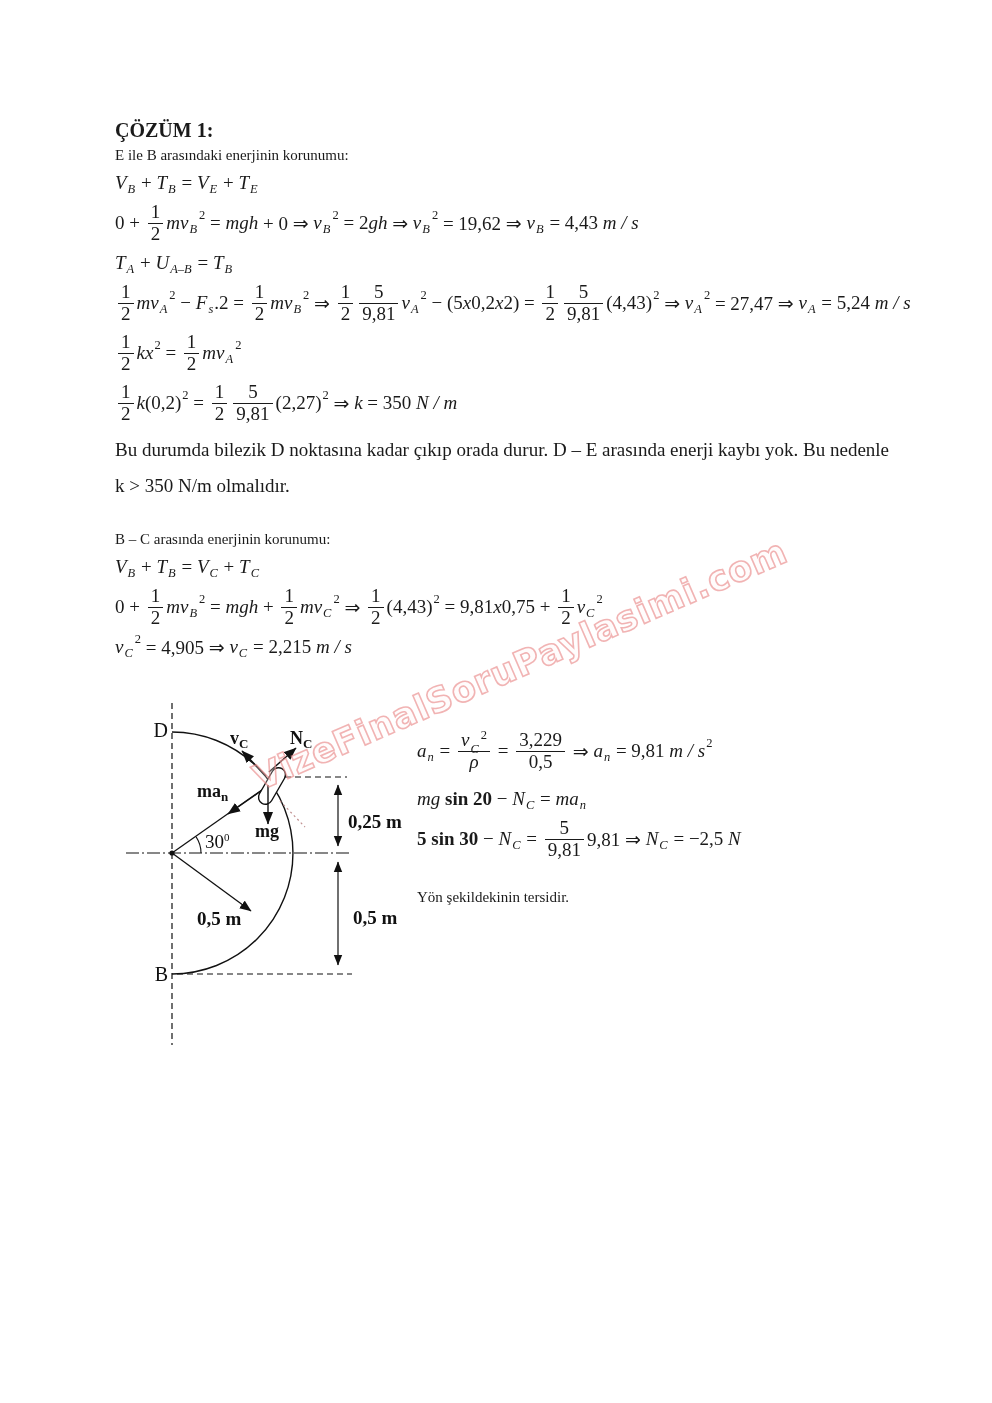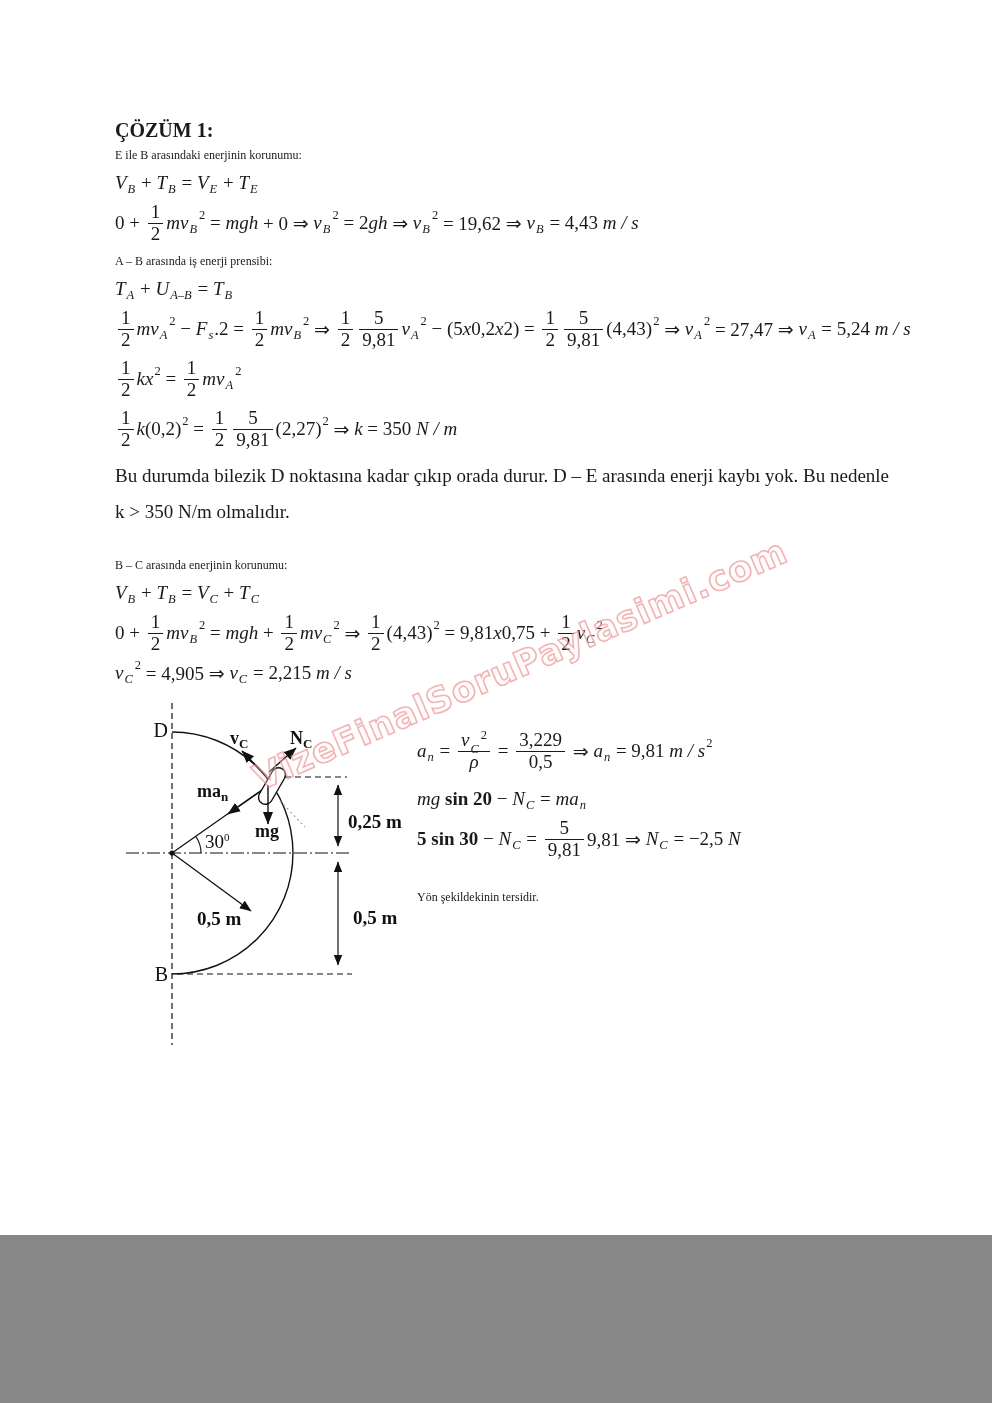--- a/index.html
+++ b/index.html
@@ -1,23 +1,23 @@
 <!DOCTYPE html>
 <html><head>
 <meta charset="utf-8">
 <style>
   html,body{margin:0;padding:0;background:#888;}
   .doc{
-    position:relative; width:992px; height:1235px; background:#ffffff;
+    position:relative; width:992px; height:1403px; background:#ffffff;
     font-family:"Liberation Serif", serif; color:#1a1a1a; overflow:hidden;
     margin:0 auto;
   }
   .content{position:absolute; left:115px; top:118px; width:830px;}
   .heading{height:24px; display:flex; align-items:center; font-weight:700; font-size:20px; white-space:pre;}
-  .text{height:26px; display:flex; align-items:center; font-size:12px; white-space:pre;}
+  .text{height:26px; display:flex; align-items:center; font-size:15px; white-space:pre;}
   .math{height:30px; display:flex; align-items:center; font-size:19px;}
   .math.tall{height:50px;}
   .para{font-size:19px; line-height:36px; width:778px; margin-top:4px;}
   .gap{height:22px;}
   .up{white-space:pre;}
   .it{font-style:italic; white-space:pre;}
   .bd{font-weight:700; white-space:pre;}
   .sb{font-size:12.5px; font-style:italic; position:relative; top:6px; margin:0 1px; white-space:pre;}
   .sp{font-size:12.5px; position:relative; top:-8px; margin-left:1px; white-space:pre;}
   .frac{display:inline-flex; flex-direction:column; align-items:center; vertical-align:middle; margin:0 3px; line-height:1.08;}
@@ -85,21 +85,20 @@
         <span class="up"> ⇒ </span>
         <span class="it">v</span>
         <span class="sb">B</span>
         <span class="sp">2</span>
         <span class="up"> = 19,62 ⇒ </span>
         <span class="it">v</span>
         <span class="sb">B</span>
         <span class="up"> = 4,43 </span>
         <span class="it">m / s</span>
       </div>
-      <div class="text">A – B arasında iş enerji prensibi:</div>
       <div class="math">
         <span class="it">T</span>
         <span class="sb">A</span>
         <span class="up"> + </span>
         <span class="it">U</span>
         <span class="sb">A–B</span>
         <span class="up"> = </span>
         <span class="it">T</span>
         <span class="sb">B</span>
       </div>

